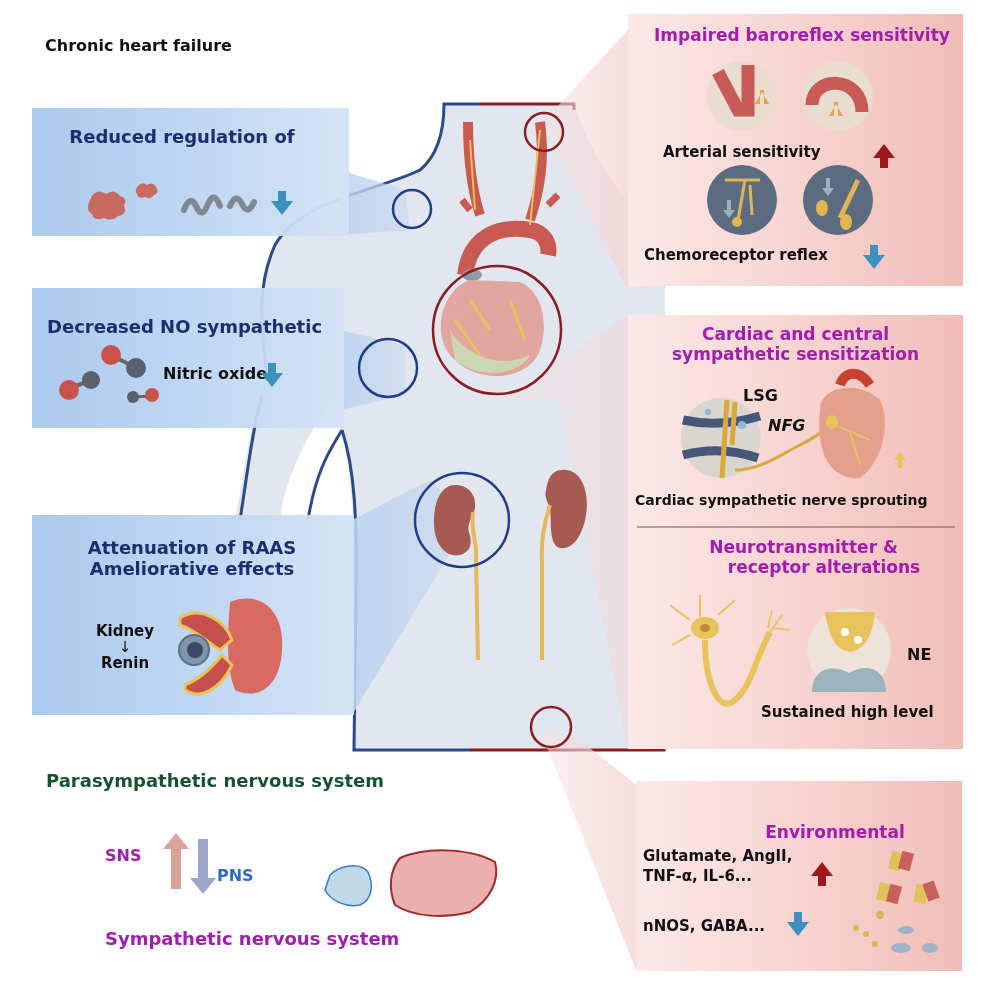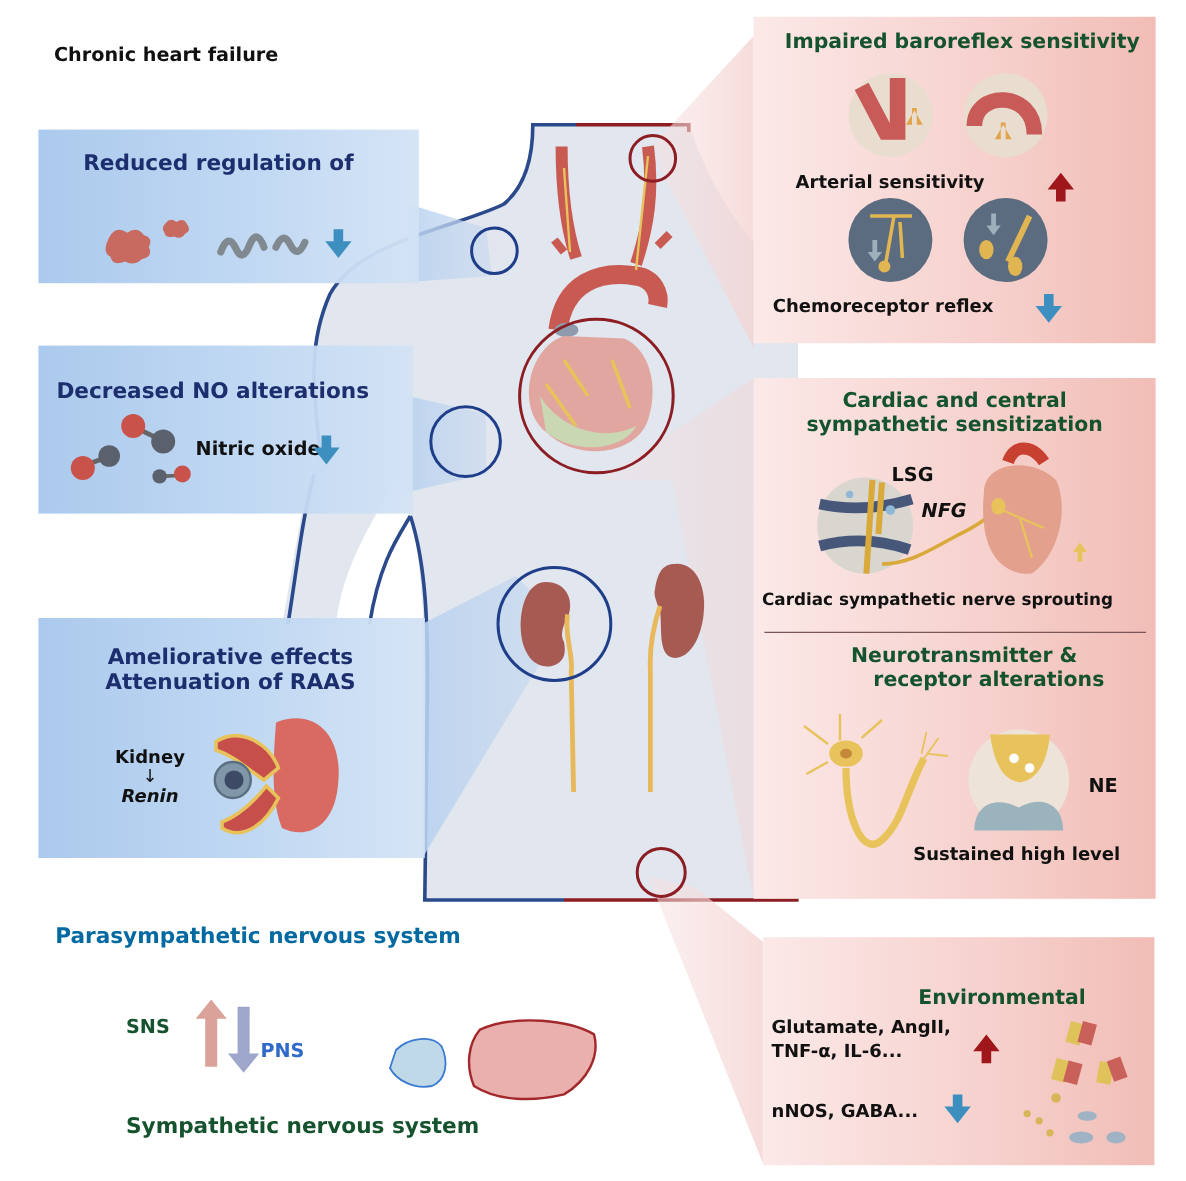--- a/index.html
+++ b/index.html
@@ -2,22 +2,22 @@
 <html><head>
 <meta charset="utf-8">
 <style>
   html, body { margin: 0; padding: 0; background: #ffffff; }
   body { width: 988px; height: 984px; position: relative; overflow: hidden;
          font-family: "DejaVu Sans", sans-serif; }
   .abs { position: absolute; }
   .txt { position: absolute; font-weight: bold; white-space: nowrap; }
   .navy { color: #1c2e6e; }
   .dark { color: #111111; }
-  .red { color: #14532d; }
-  .bluebright { color: #0369a1; }
+  .red { color: #a21caf; }
+  .bluebright { color: #14532d; }
   .pbox-blue {
     position: absolute;
     background: linear-gradient(to right, #a7c7ec 0%, #bdd6f2 55%, #d3e3f5 100%);
     opacity: 0.95;
   }
   .pbox-red {
     position: absolute;
     background: linear-gradient(to right, #fbe9e8 0%, #f6d0cc 60%, #f1bdb6 100%);
   }
   .center { text-align: center; }
@@ -100,44 +100,44 @@
     <path d="M138,186 q4,-5 9,-1 q6,-4 9,2 q4,5 -2,8 q-3,5 -9,2 q-7,2 -8,-3 q-3,-4 1,-8 z" fill="#c86a60"></path>
   </g>
   <g fill="none" stroke="#808890" stroke-width="6" stroke-linecap="round">
     <path d="M184,210 q6,-16 12,-4 q6,14 12,-2 q6,-14 12,2"></path>
     <path d="M230,206 q6,-14 12,-2 q6,12 12,-2"></path>
   </g>
   <path d="M278,191 h8 v10 h7 l-11,14 l-11,-14 h7 z" fill="#3d8fc0"></path>
 </svg>
 
 <div class="pbox-blue" style="left:32px;top:288px;width:312px;height:140px;"></div>
-<div class="txt navy" style="left:47px;top:316px;font-size:18px;">Decreased NO alterations</div>
+<div class="txt navy" style="left:47px;top:316px;font-size:18px;">Decreased NO sympathetic</div>
 <div class="txt dark" style="left:163px;top:364px;font-size:16px;">Nitric oxide</div>
 <svg width="988" height="984" style="left:0;top:0;pointer-events:none;">
   <line x1="70" y1="388" x2="92" y2="380" stroke="#666" stroke-width="4"></line>
   <circle cx="69" cy="390" r="10" fill="#c9534a"></circle>
     <circle cx="91" cy="380" r="9" fill="#5a606c"></circle>
   <line x1="112" y1="356" x2="135" y2="367" stroke="#666" stroke-width="4"></line>
   <circle cx="111" cy="355" r="10" fill="#c9534a"></circle>
     <circle cx="136" cy="368" r="10" fill="#5a606c"></circle>
   <line x1="134" y1="397" x2="152" y2="396" stroke="#666" stroke-width="3"></line>
   <circle cx="133" cy="397" r="6" fill="#5a606c"></circle>
     <circle cx="152" cy="395" r="7" fill="#c9534a"></circle>
   <path d="M268,363 h8 v10 h7 l-11,14 l-11,-14 h7 z" fill="#3d8fc0"></path>
 </svg>
 
 <div class="pbox-blue" style="left:32px;top:515px;width:322px;height:200px;"></div>
 <div class="abs center" style="left:62px;top:537px;width:260px;">
+  <div class="txt navy" style="position:static;font-size:18px;">Attenuation of RAAS</div>
   <div class="txt navy" style="position:static;font-size:18px;">Ameliorative effects</div>
-  <div class="txt navy" style="position:static;font-size:18px;">Attenuation of RAAS</div>
 </div>
 <div class="abs center" style="left:85px;top:622px;width:80px;">
   <div class="txt dark" style="position:static;font-size:15px;line-height:18px;">Kidney</div>
   <div class="txt dark" style="position:static;font-size:15px;line-height:14px;font-weight:normal;">↓</div>
-  <div class="txt dark" style="position:static;font-size:15px;line-height:18px;font-style:italic;">Renin</div>
+  <div class="txt dark" style="position:static;font-size:15px;line-height:18px;">Renin</div>
 </div>
 <svg width="988" height="984" style="left:0;top:0;pointer-events:none;">
   <path d="M230,602 C260,590 285,610 282,650 C280,690 255,700 235,690 C225,665 228,630 230,602 Z" fill="#d96a62"></path>
   <path d="M180,618 C200,605 225,620 232,640 L220,650 C205,640 195,630 180,625 Z" fill="#c64f4b" stroke="#e8c25a" stroke-width="3"></path>
   <path d="M185,690 C200,700 220,690 232,665 L222,655 C210,670 198,680 185,685 Z" fill="#c64f4b" stroke="#e8c25a" stroke-width="3"></path>
   <circle cx="194" cy="650" r="15" fill="#7f97a8" stroke="#5a6f7f" stroke-width="2"></circle>
   <circle cx="195" cy="650" r="8" fill="#3d4a66"></circle>
 </svg>
 
 <div class="pbox-red" style="left:628px;top:14px;width:335px;height:272px;"></div>

